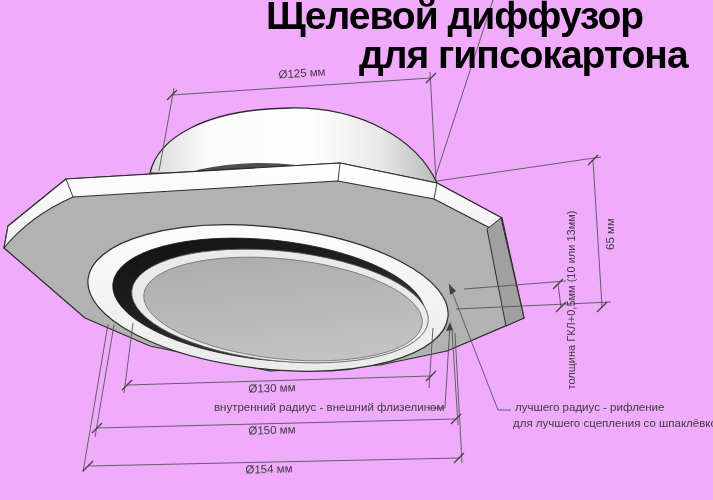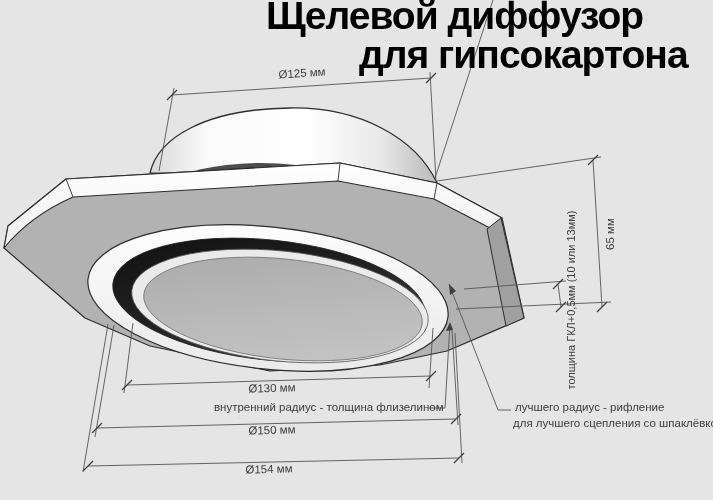--- a/index.html
+++ b/index.html
@@ -1,19 +1,19 @@
 <!DOCTYPE html>
 <html><head>
 <meta charset="utf-8">
 <style>
   html,body{margin:0;padding:0;background:#fff;}
   #canvas{
     position:relative;
     width:713px;height:500px;
-    background:#e5e5e5;
+    background:#f0abfc;
     overflow:hidden;
     font-family:"Liberation Sans", sans-serif;
     border-bottom:1px solid #d9d9d9;
   }
   #drawing{position:absolute;left:0;top:0;}
   .txt{position:absolute;color:#3c3c3c;font-size:11.5px;white-space:nowrap;}
   .title-line{
     position:absolute;color:#000;font-weight:700;font-size:39px;
     letter-spacing:-1px;white-space:nowrap;line-height:1.05;
   }
@@ -131,21 +131,21 @@
   <div class="title-line" style="left:359px;top:35px;">для гипсокартона</div>
 
   <div class="txt ctr tilt" style="left:268px;top:67px;width:68px;">Ø125 мм</div>
 
   <div class="txt ctr rot90" style="left:586px;top:228px;width:48px;">65 мм</div>
 
   <div class="txt ctr rot90" style="left:476px;top:294px;width:190px;font-size:11px;">толщина ГКЛ+0,5мм (10 или 13мм)</div>
 
   <div class="txt ctr tilt-sm" style="left:238px;top:382px;width:68px;">Ø130 мм</div>
 
-  <div class="txt" style="left:214px;top:401px;">внутренний радиус - толщина флизелином</div>
+  <div class="txt" style="left:214px;top:401px;">внутренний радиус - внешний флизелином</div>
 
   <div class="txt ctr tilt-sm" style="left:238px;top:424px;width:68px;">Ø150 мм</div>
 
   <div class="txt ctr tilt-sm" style="left:235px;top:463px;width:68px;">Ø154 мм</div>
 
   <div class="txt" style="left:515px;top:401px;">лучшего радиус - рифление</div>
   <div class="txt" style="left:513px;top:417px;">для лучшего сцепления со шпаклёвкой</div>
 
 </div>
 

